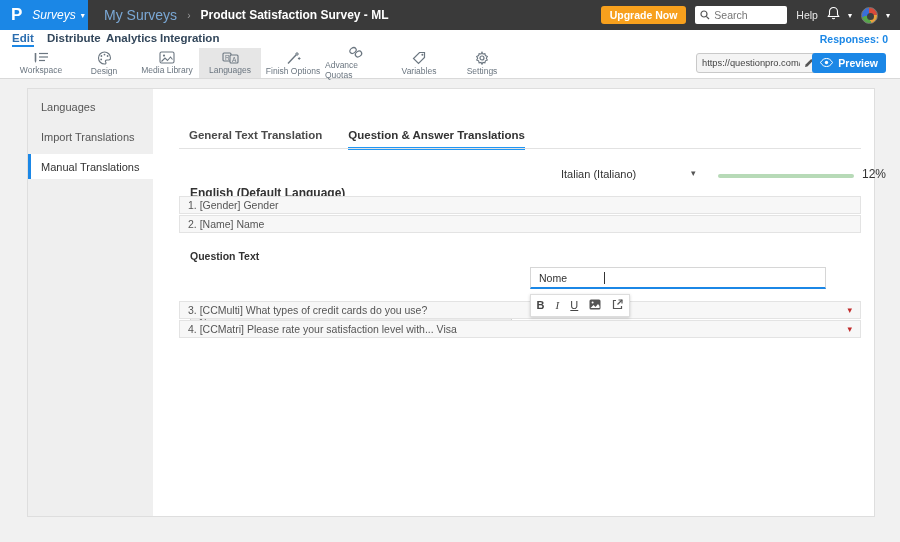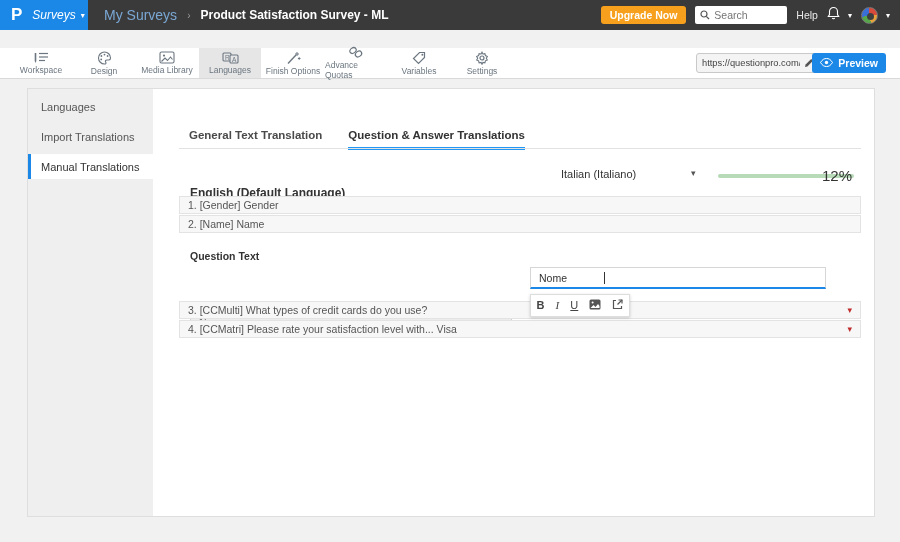--- a/index.html
+++ b/index.html
@@ -55,21 +55,21 @@
   .tab { font-size:11.5px; font-weight:bold; color:#4a4a4a; padding-bottom:6px; cursor:pointer; }
   .tab.active { color:#333; border-bottom:3px solid #2196f3; }
   .tabs-line { position:absolute; left:26px; top:59px; width:682px; height:1px; background:#e2e2e2; }
 
   .lang-row { position:absolute; left:0; top:76px; width:721px; height:20px; }
   .src-lang { position:absolute; left:37px; top:21px; font-size:12px; font-weight:bold; color:#333; }
   .tgt-lang { position:absolute; left:408px; top:3px; font-size:11px; color:#333; cursor:pointer; }
   .tgt-caret { position:absolute; left:538px; top:3px; font-size:9px; color:#555; cursor:pointer; }
   .progress-track { position:absolute; left:565px; top:9px; width:136px; height:4px; border-radius:2px; background:#b7dab7; }
   .progress-fill { width:12%; height:4px; border-radius:2px; background:#1f7a1f; }
-  .progress-pct { position:absolute; left:669px; top:2px; font-size:15px; color:#333; }
+  .progress-pct { position:absolute; left:709px; top:2px; font-size:12px; color:#333; }
 
   .q-row { position:absolute; left:26px; width:682px; height:18px; background:#f7f7f7; border:1px solid #e3e3e3; display:flex; align-items:center; padding:0 8px; font-size:10.5px; color:#555; cursor:pointer; }
   .q-row-1 { top:107px; } .q-row-2 { top:126px; } .q-row-3 { top:212px; } .q-row-4 { top:231px; }
   .q-caret { position:absolute; right:8px; font-size:9px; color:#c12b2b; }
 
   .editor { position:absolute; left:0; top:145px; width:721px; height:66px; background:#fff; }
   .editor-label { position:absolute; left:37px; top:16px; font-size:10.5px; font-weight:bold; color:#333; }
   .input-src { position:absolute; left:37px; top:33px; width:322px; height:22px; background:#ececec; border:1px solid #cfcfcf; display:flex; align-items:center; padding:0 8px; font-size:10.5px; color:#666;margin-top:44px; }
   .input-tgt { position:absolute; left:377px; top:33px; width:296px; height:22px; background:#fff; border:1px solid #d6d6d6; border-bottom:2px solid #1b87e6; display:flex; align-items:center; padding:0 8px; font-size:10.5px; color:#333;gap:36px; }
   .text-cursor { display:inline-block; width:1px; height:12px; background:#333; margin-left:1px; }
@@ -114,20 +114,27 @@
         </span>
         <span class="caret-sm">▾</span>
       </span>
       <span class="avatar-wrap">
         <span class="avatar"></span>
         <span class="caret-sm">▾</span>
       </span>
     </div>
   </div>
 
+  <div class="navrow">
+    <span class="nav-item nav-edit">Edit</span>
+    <span class="nav-item nav-distribute">Distribute</span>
+    <span class="nav-item nav-analytics">Analytics</span>
+    <span class="nav-item nav-integration">Integration</span>
+    <span class="responses">Responses: 0</span>
+  </div>
 
   <div class="toolbar">
     <div class="tb-item" style="left:10px">
       <span class="tb-icon">
         <svg width="15" height="13" viewBox="0 0 15 13">
             <line x1="1.5" y1="2" x2="1.5" y2="10" stroke="#6b7680" stroke-width="1.6"></line>
             <path d="M0.7 10 l1.6 0 -0.8 2 z" fill="#6b7680"></path>
             <line x1="5" y1="2.5" x2="14" y2="2.5" stroke="#6b7680" stroke-width="1.2"></line>
             <line x1="5" y1="6" x2="14" y2="6" stroke="#6b7680" stroke-width="1.2"></line>
             <line x1="5" y1="9.5" x2="11" y2="9.5" stroke="#6b7680" stroke-width="1.2"></line>

